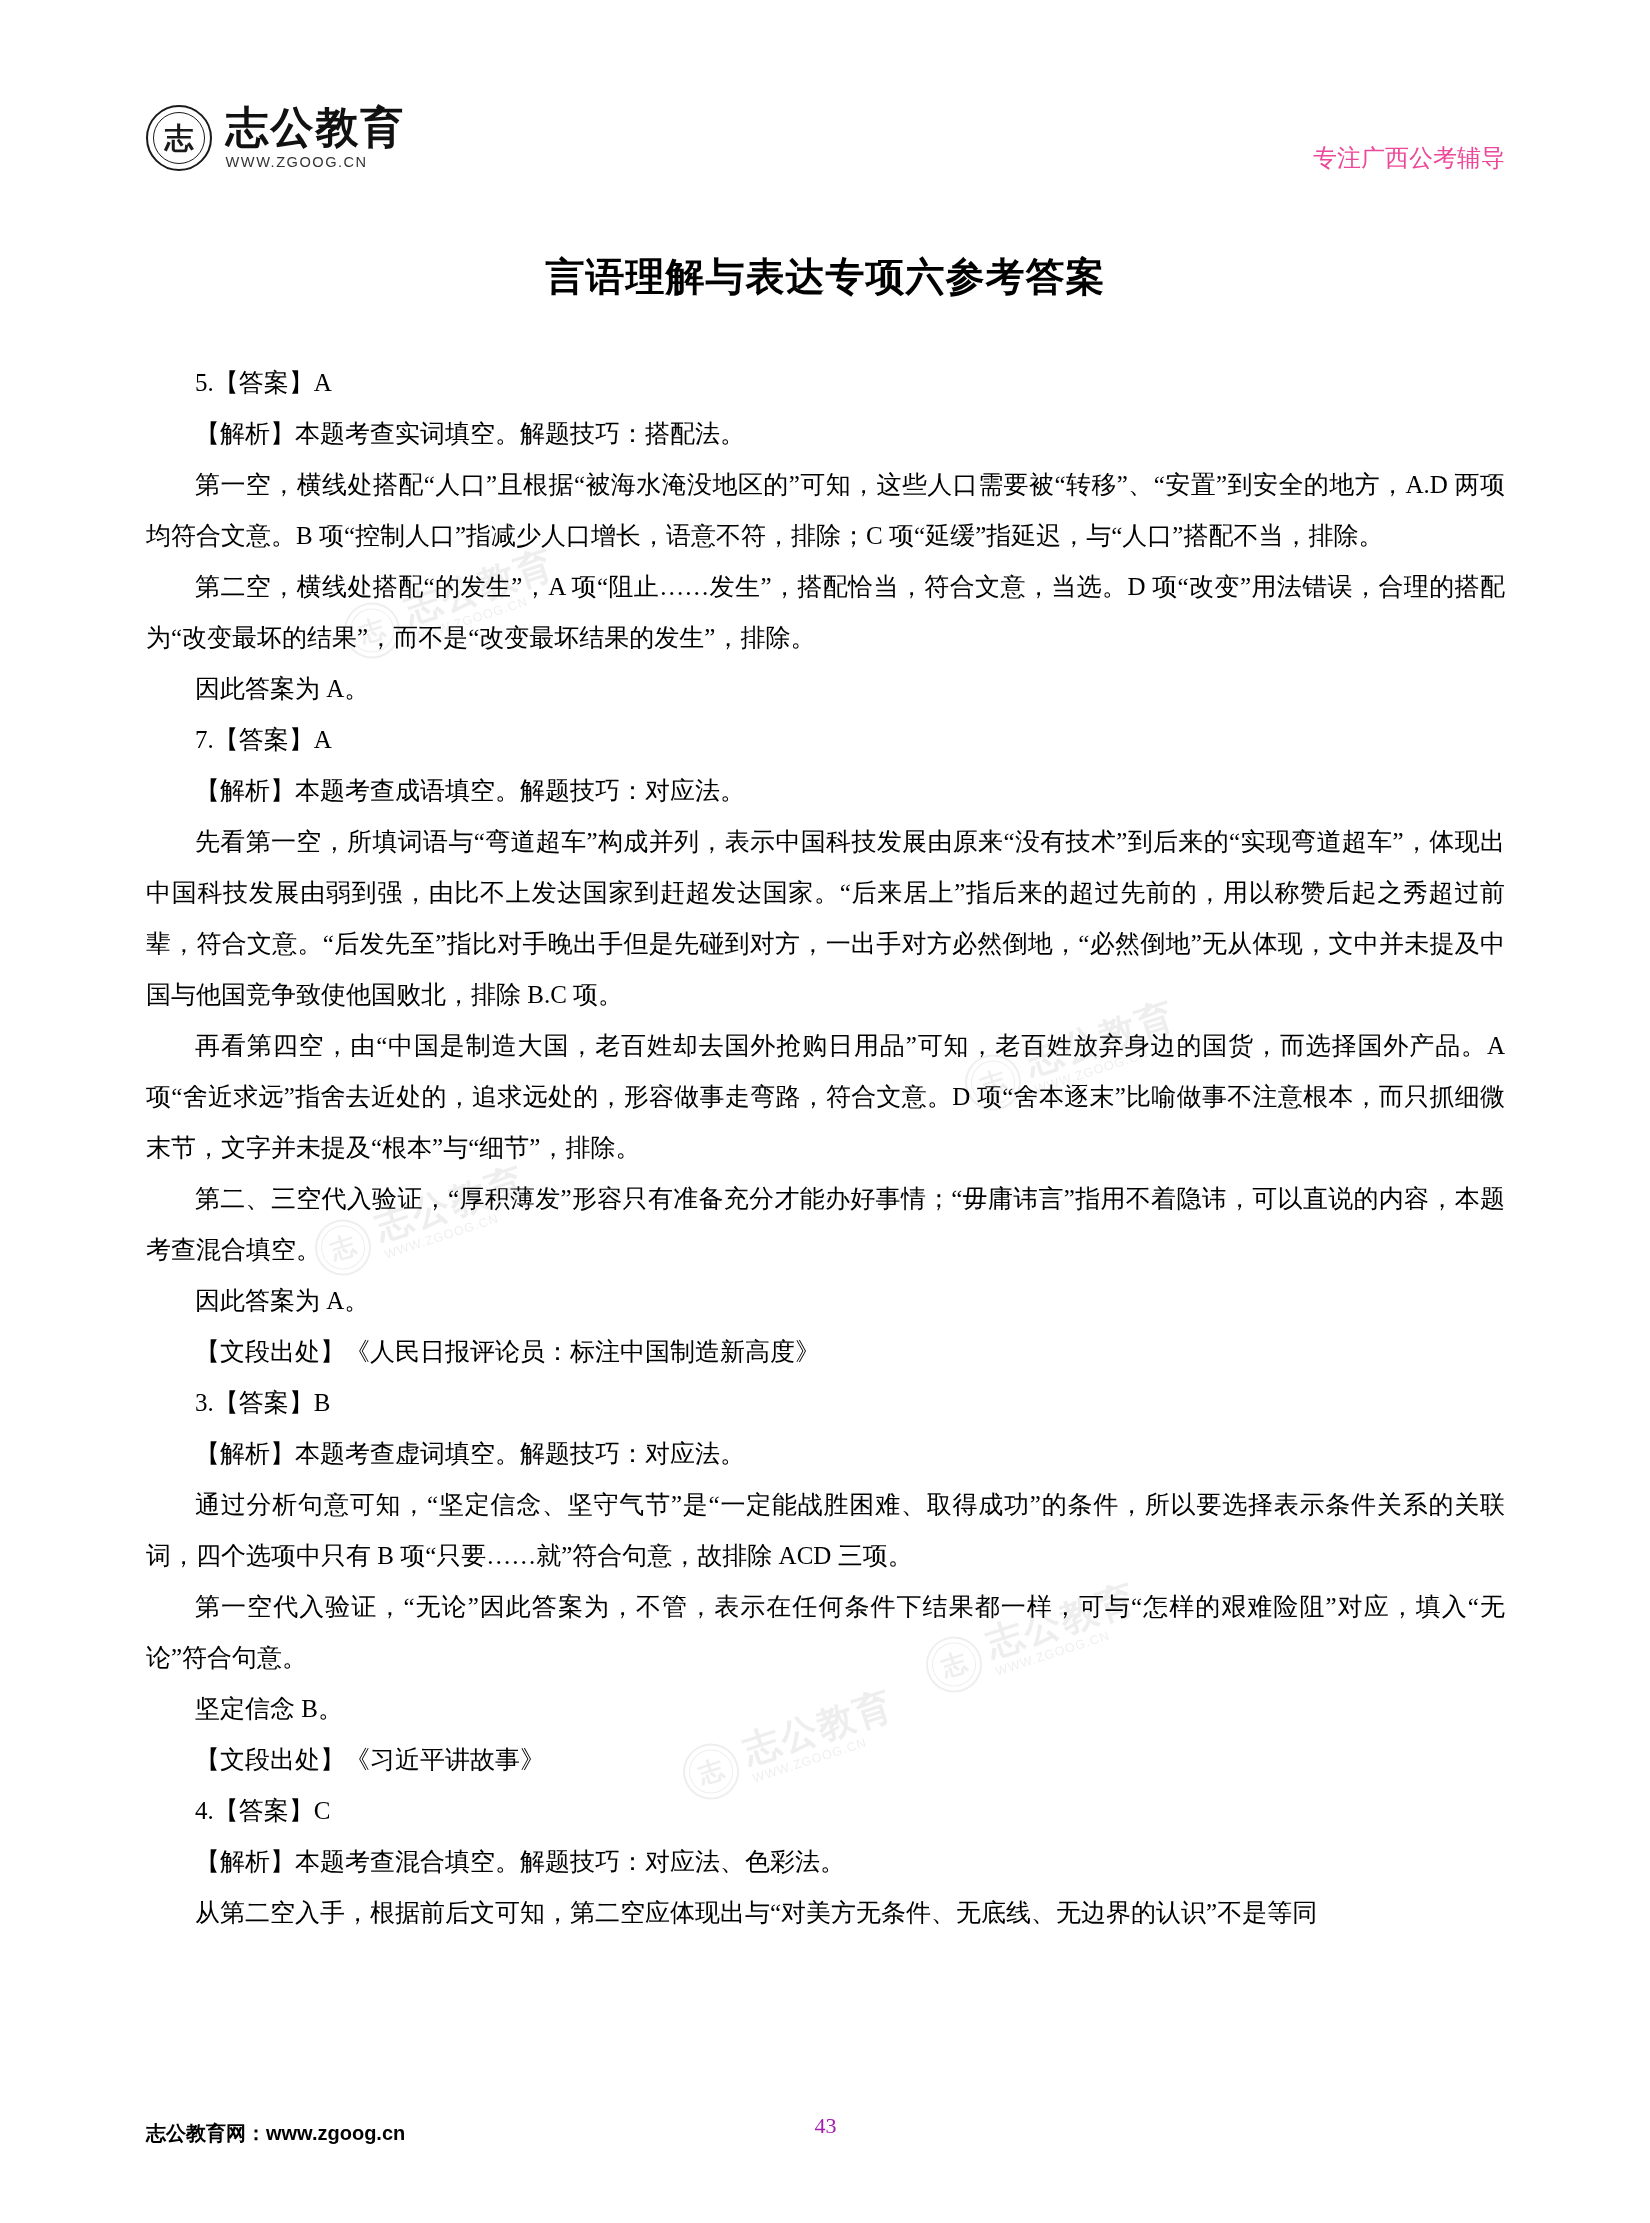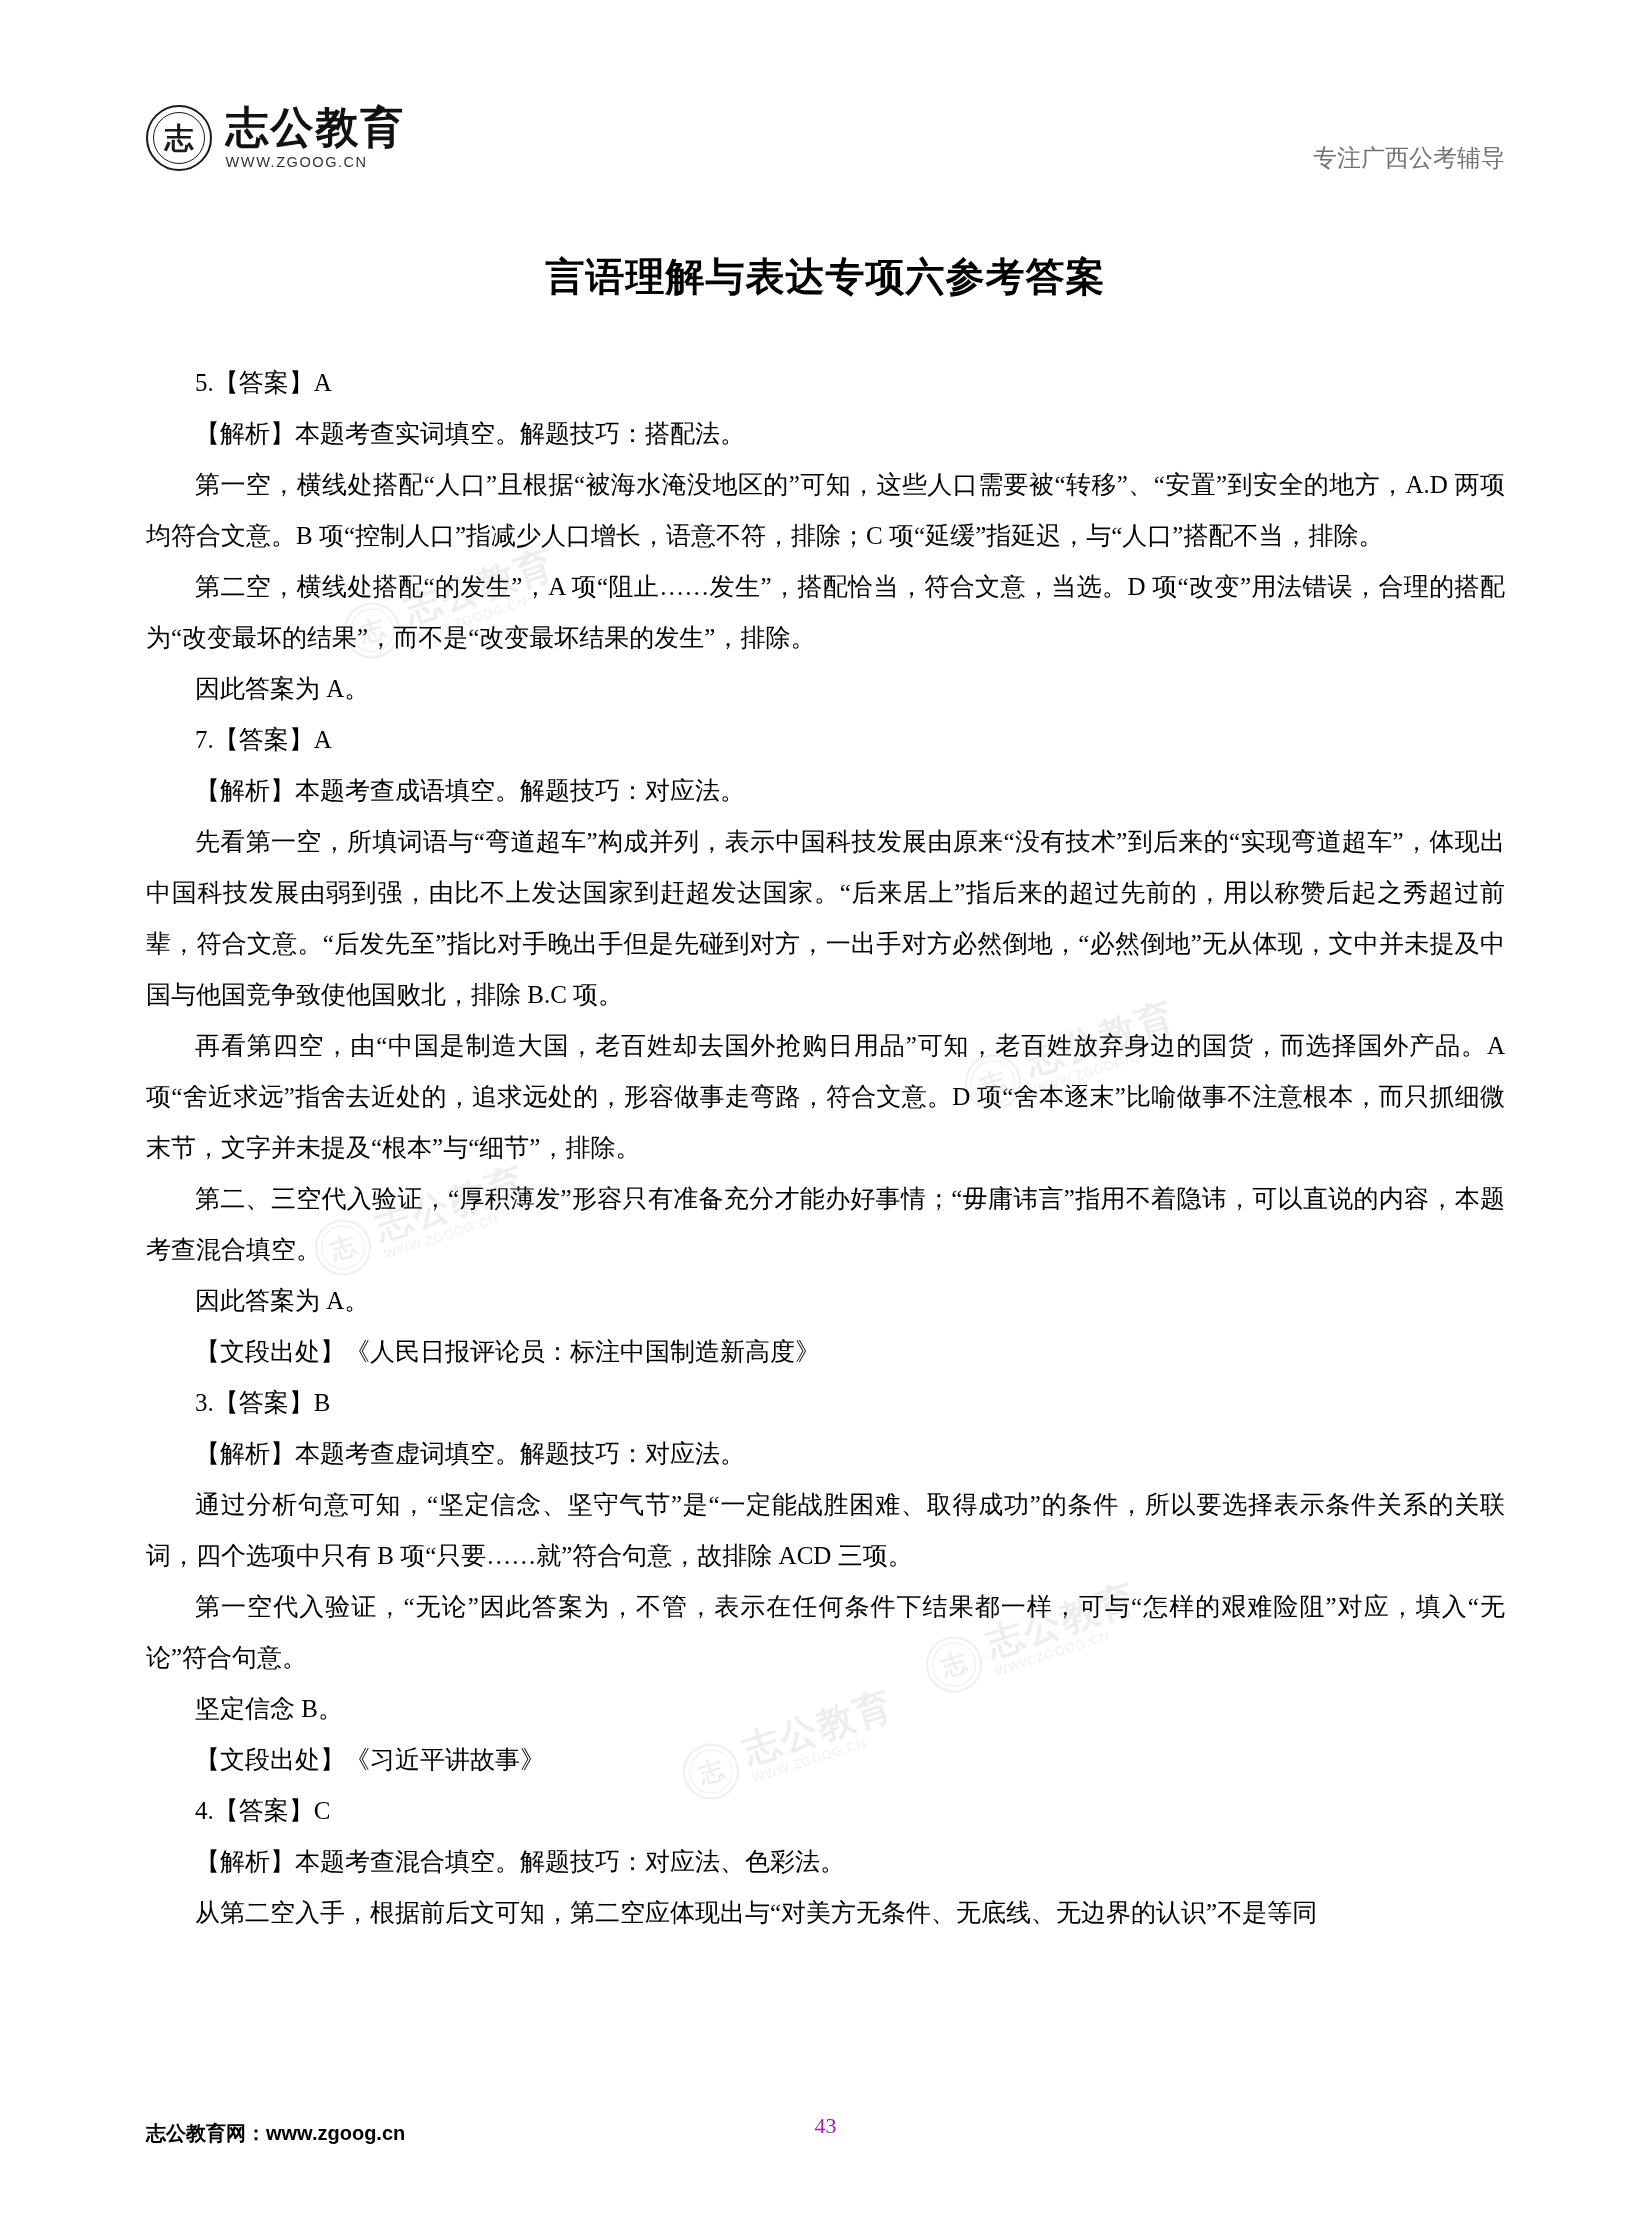--- a/index.html
+++ b/index.html
@@ -78,21 +78,21 @@
   .logo-url {
     margin-top: 5.8px;
     font-size: 14.6px;
     letter-spacing: 1.5px;
     font-family: "Liberation Sans", sans-serif;
     color: #333333;
   }
   .header-slogan {
     font-size: 24px;
     font-family: "Liberation Serif", serif;
-    color: #737373;
+    color: #ec4899;
     margin-top: 37px;
     white-space: nowrap;
   }
 
   
   .doc-title {
     position: absolute;
     top: 250px;
     left: 0;
     width: 100%;

